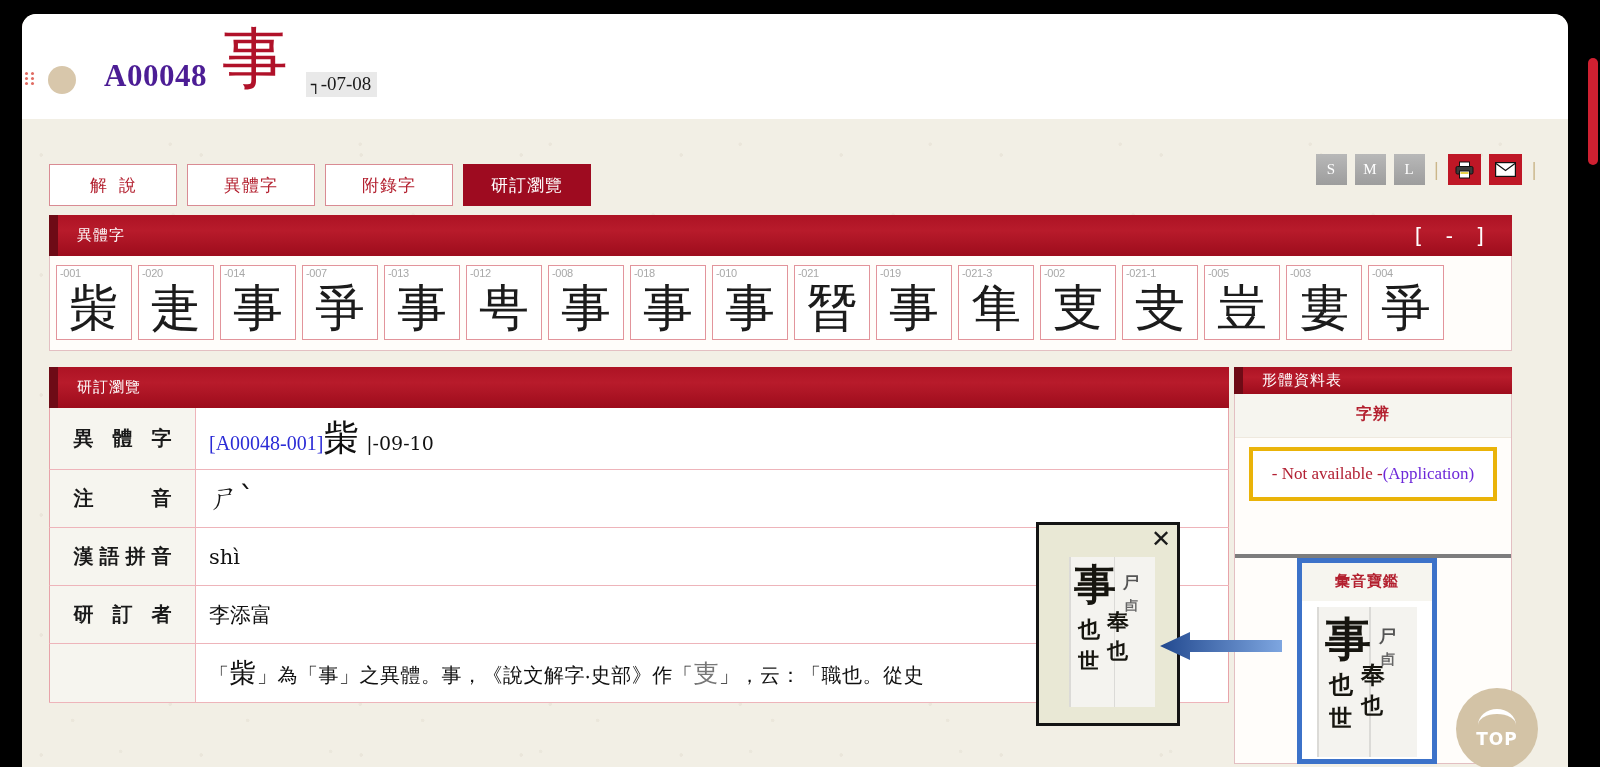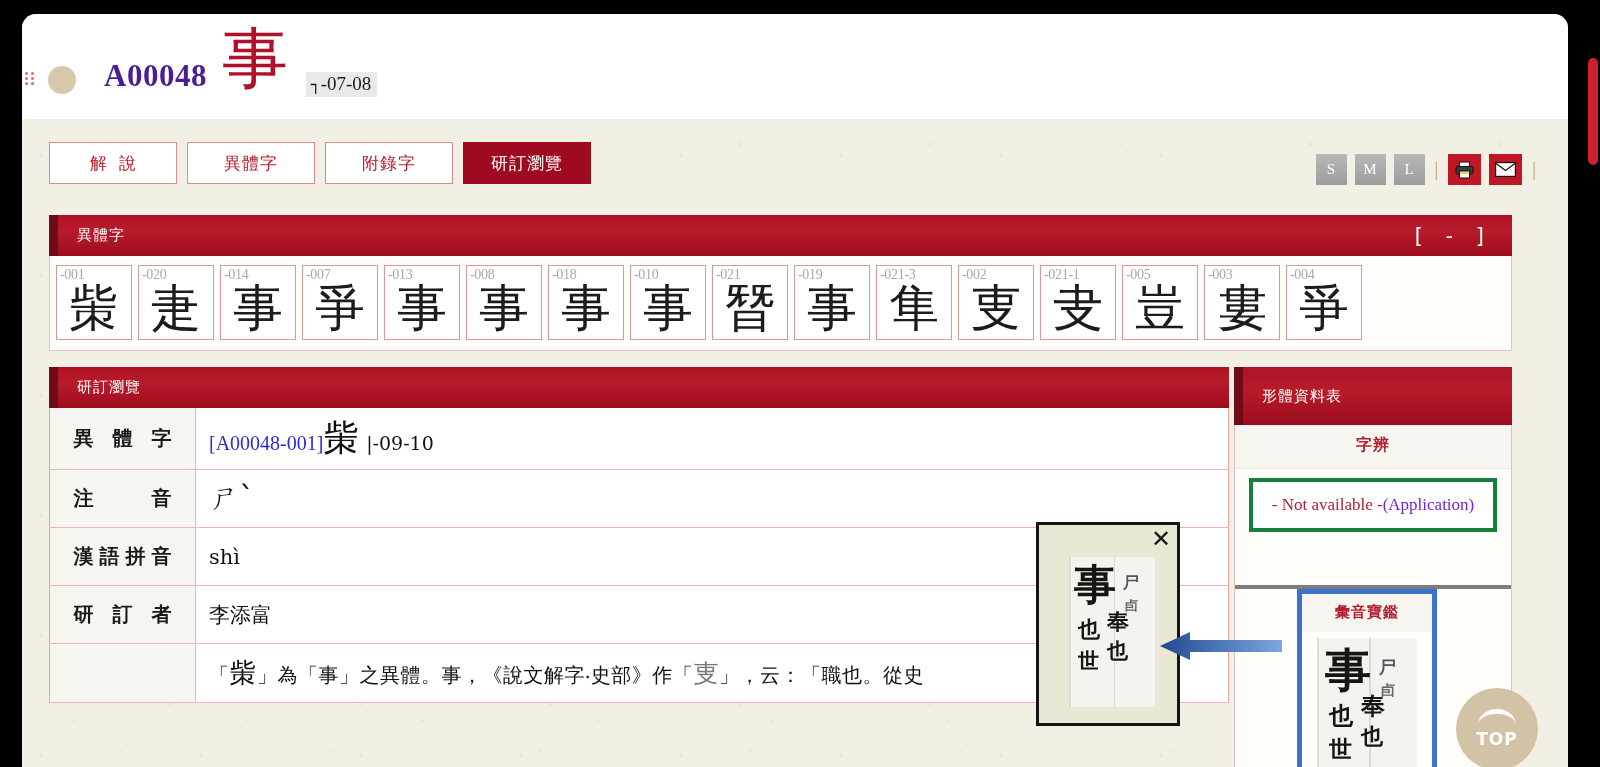--- a/index.html
+++ b/index.html
@@ -86,21 +86,21 @@
       radial-gradient(circle at 47% 72%, rgba(180,168,148,.11) 0 1.5px, transparent 2px),
       radial-gradient(circle at 78% 18%, rgba(180,168,148,.12) 0 1.5px, transparent 2px),
       radial-gradient(circle at 63% 48%, rgba(180,168,148,.10) 0 1.5px, transparent 2px),
       radial-gradient(circle at 29% 88%, rgba(180,168,148,.12) 0 1.5px, transparent 2px),
       #f2efe5;
     background-size: 160px 120px, 210px 170px, 190px 140px, 240px 200px, 175px 155px, auto;
   }
 
   
   #tabs {
-    position: absolute; left: 27px; top: 23px;
+    position: absolute; left: 27px; top: 45px;
     display: flex; gap: 10px;
   }
   .tab {
     width: 128px; height: 42px;
     display: flex; align-items: center; justify-content: center;
     border: 1px solid #d98b93;
     background: #ffffff;
     color: #b3202f;
     font-size: 17px; letter-spacing: 1px;
     cursor: pointer;
@@ -168,22 +168,22 @@
   }
   .vcell {
     position: relative;
     width: 76px; height: 75px;
     border: 1px solid #e2949b;
     background: #fff;
     cursor: pointer;
   }
   .vcell .vcode {
     position: absolute; left: 3px; top: 1px;
-    font-family: Liberation Serif, serif;
-    font-size: 14px; color: #a8a8a8;
+    font-family: Liberation Sans, sans-serif;
+    font-size: 11px; color: #a8a8a8;
     letter-spacing: -.3px;
   }
   .vcell .vglyph {
     position: absolute; left: 0; right: 0; top: 12px;
     text-align: center;
     font-size: 50px; line-height: 60px;
     color: #1c1c1c;
     font-family: "DejaVu Sans", sans-serif;
   }
 
@@ -232,41 +232,41 @@
     overflow: hidden;
   }
   #desc-row td .inline-glyph { font-size: 27px; font-family: "DejaVu Sans", sans-serif; }
   #desc-row td .seal { font-size: 25px; color: #777; font-family: "DejaVu Sans", sans-serif; }
 
   
   #sidebar {
     position: absolute; left: 1212px; top: 248px;
     width: 278px;
   }
-  #sidebar .bar { height: 58px; }
+  #sidebar .bar { height: 27px; }
   #side-body {
     border: 1px solid #e3bfc2;
     border-top: none;
     background: #fffdfa;
     height: 370px;
     position: relative;
   }
   .side-sub {
     background: #f6f5ef;
     text-align: center;
     color: #b3202f;
     font-size: 16px;
     font-weight: bold;
     letter-spacing: 1px;
     padding: 10px 0 12px;
     border-bottom: 1px solid #efe9de;
   }
   #notavail-box {
     margin: 9px 14px 0 14px;
-    border: 4px solid #15803d;
+    border: 4px solid #eab308;
     background: #fff;
     height: 54px;
     display: flex; align-items: center; justify-content: center;
     font-family: "Liberation Serif", "DejaVu Serif", serif;
     font-size: 17px;
   }
   #notavail-box .na { color: #b22033; }
   #notavail-box .app { color: #6d28d9; }
   #side-sep {
     position: absolute; left: 0; right: 0; top: 160px;
@@ -445,20 +445,24 @@
               <span class="vcode">-014</span>
               <span class="vglyph">事</span>
             </div>
             <div class="vcell">
               <span class="vcode">-007</span>
               <span class="vglyph">爭</span>
             </div>
             <div class="vcell">
               <span class="vcode">-013</span>
               <span class="vglyph">事</span>
+            </div>
+            <div class="vcell">
+              <span class="vcode">-012</span>
+              <span class="vglyph">甹</span>
             </div>
             <div class="vcell">
               <span class="vcode">-008</span>
               <span class="vglyph">事</span>
             </div>
             <div class="vcell">
               <span class="vcode">-018</span>
               <span class="vglyph">事</span>
             </div>
             <div class="vcell">

